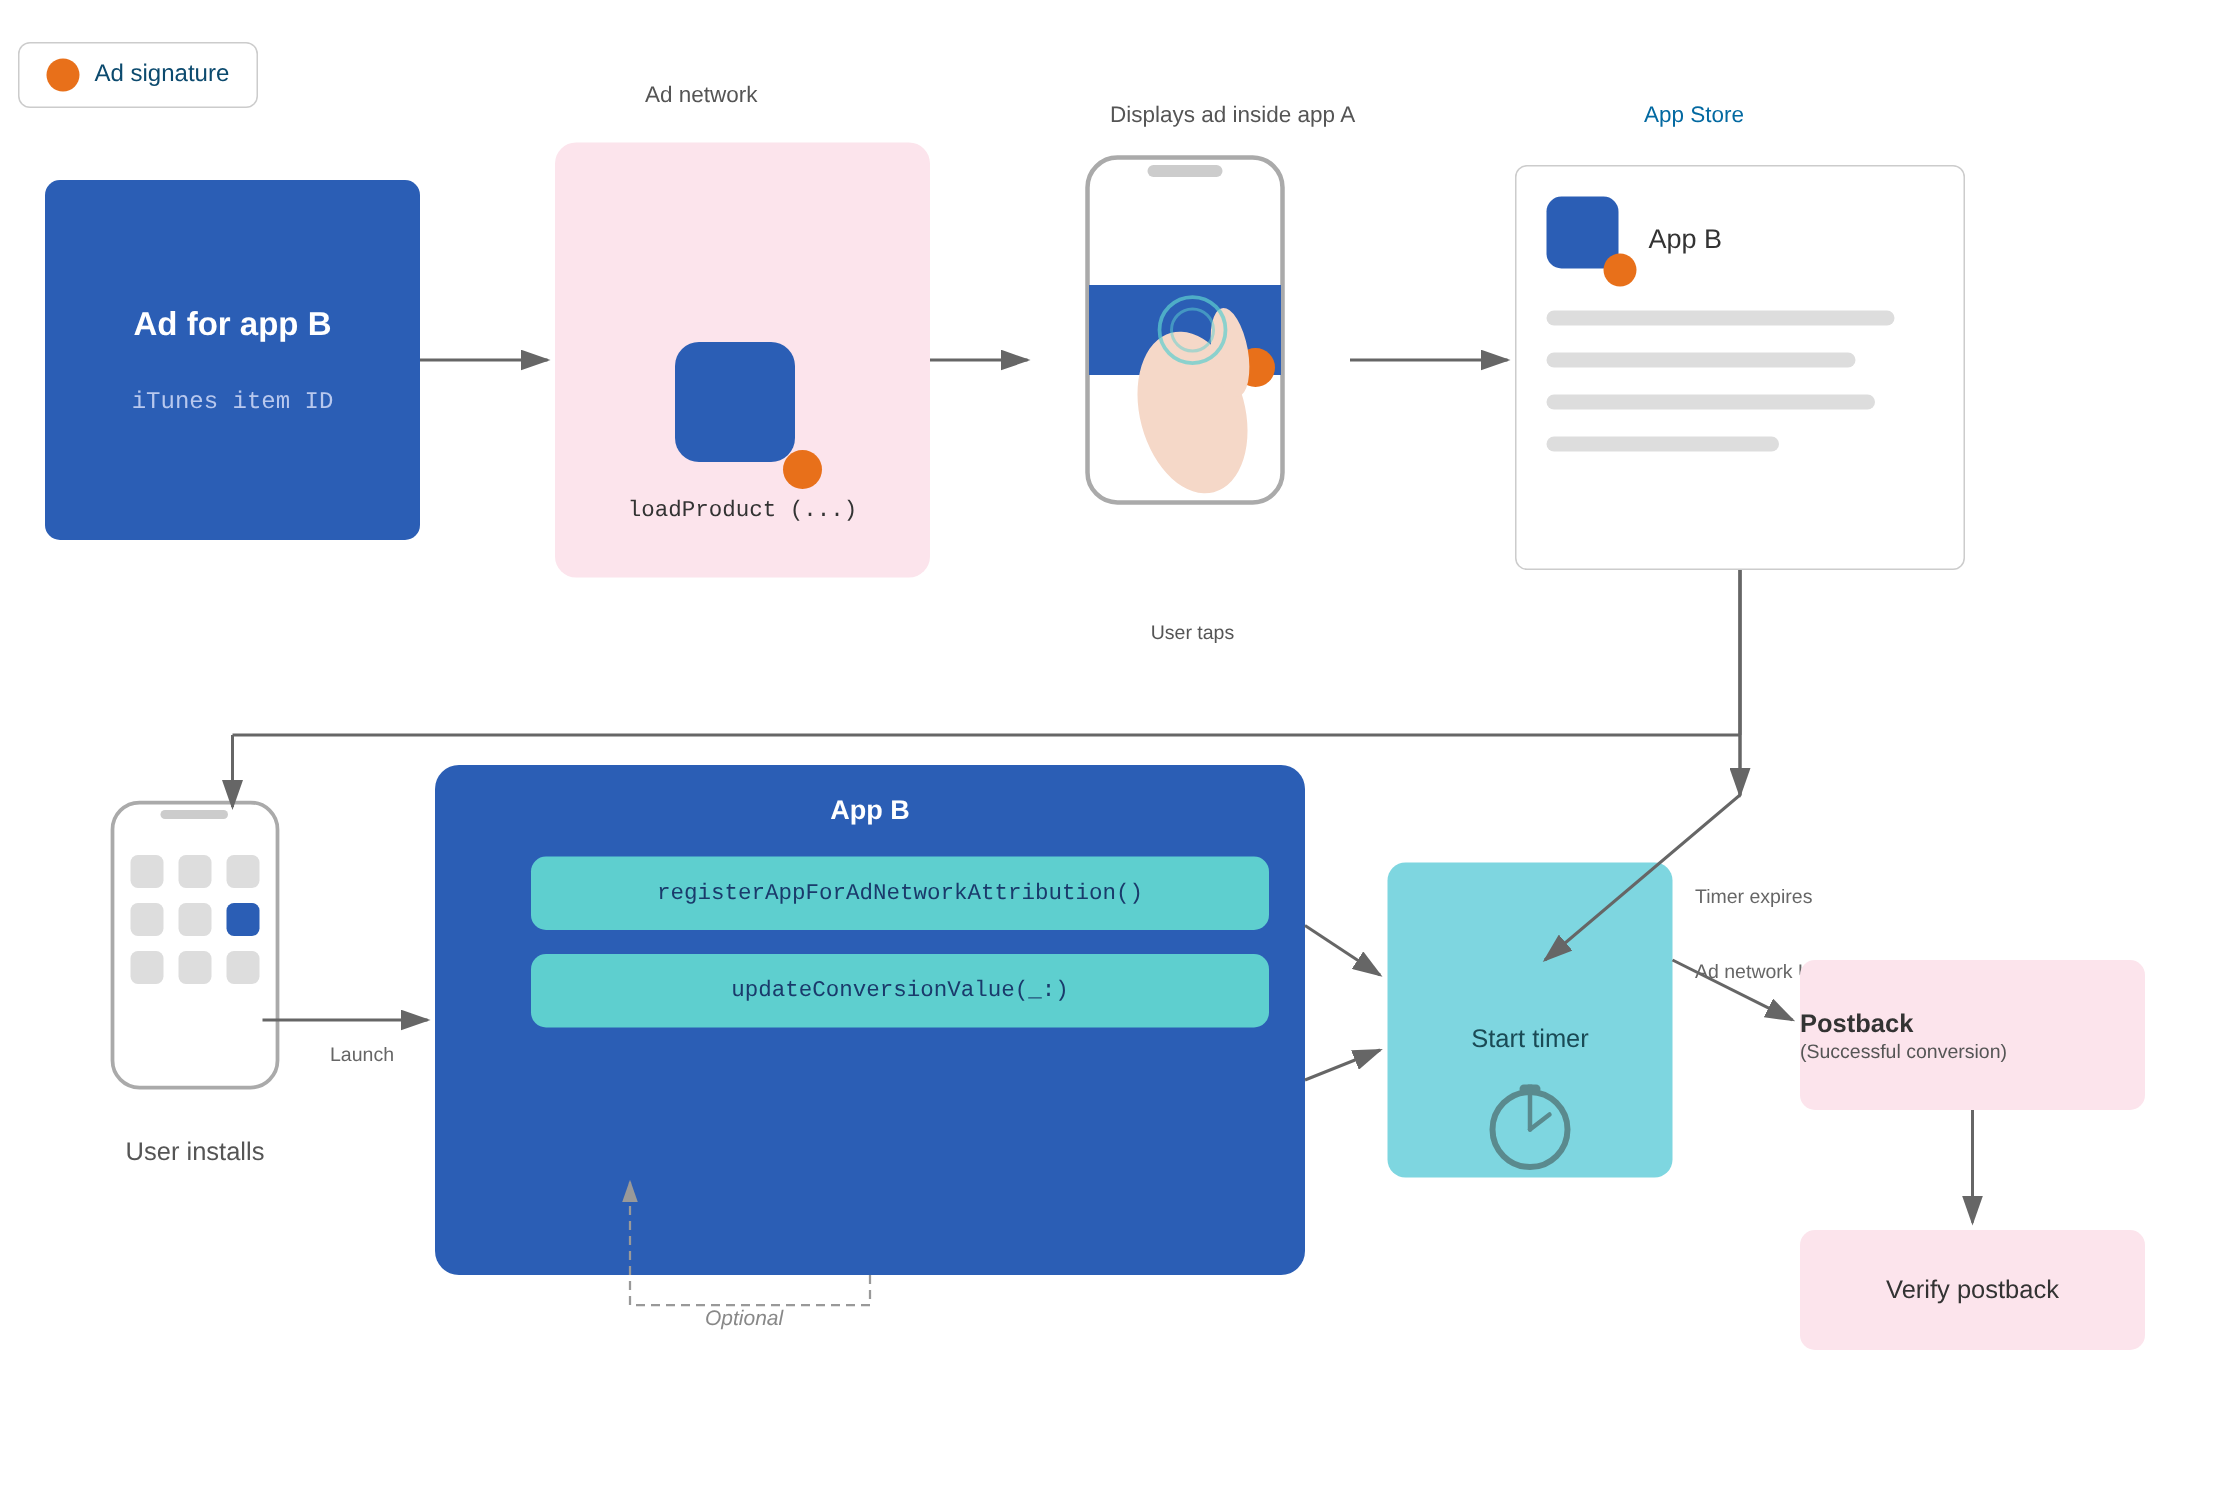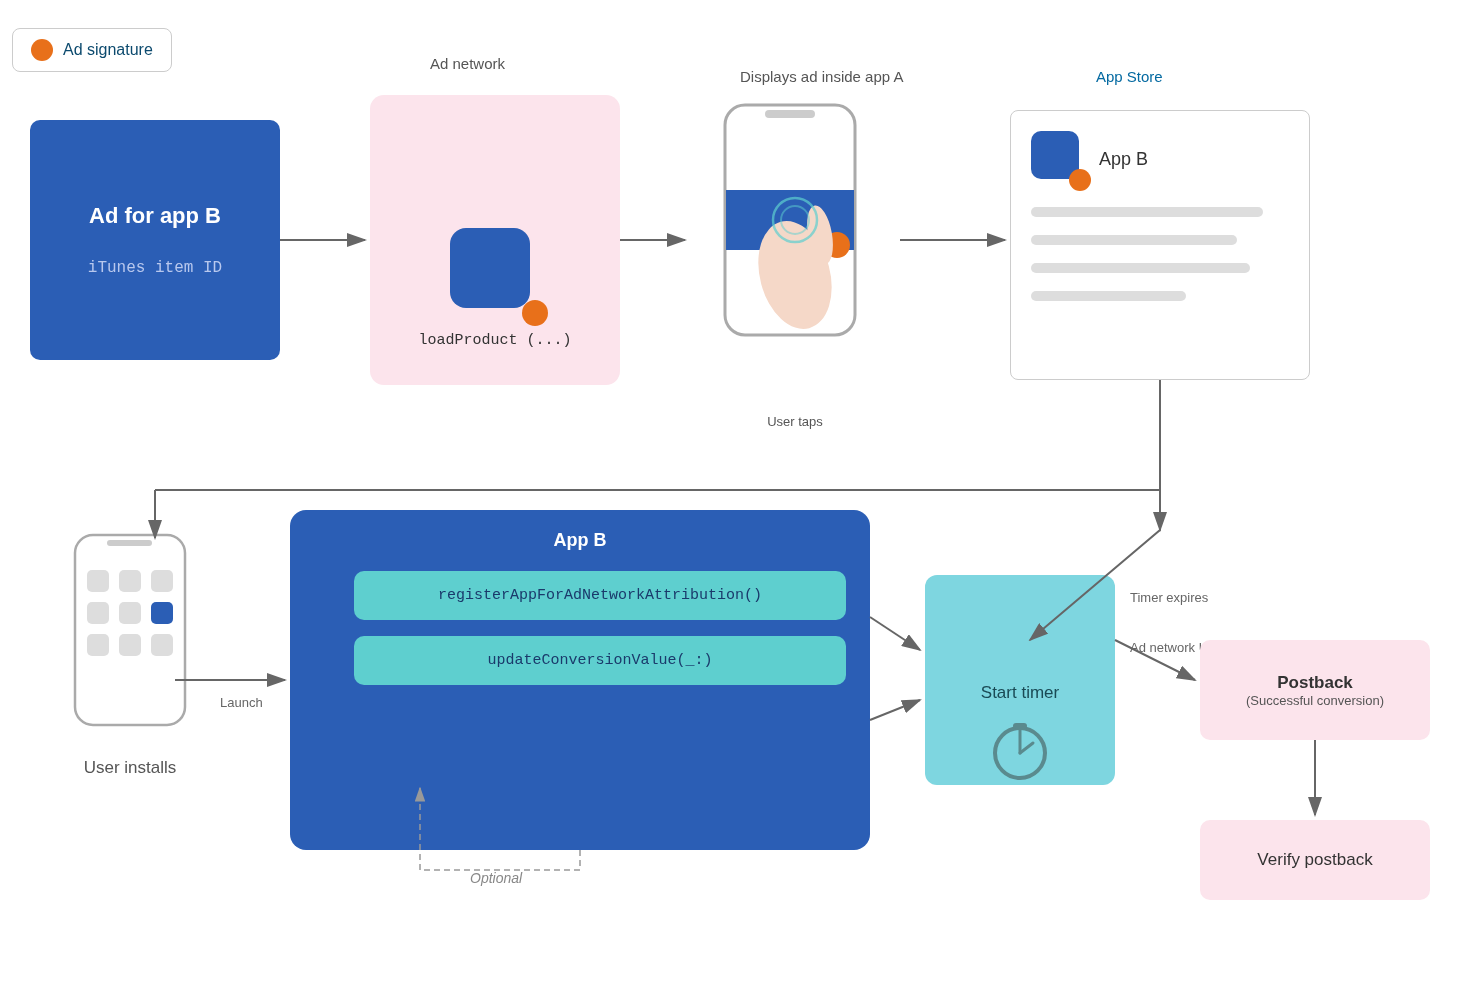--- a/index.html
+++ b/index.html
@@ -280,21 +280,20 @@
     .postback-box {
       position: absolute;
       top: 640px;
       left: 1200px;
       width: 230px;
       height: 100px;
       background: #fce4ec;
       border-radius: 10px;
       display: flex;
       flex-direction: column;
-      align-items: center;
       justify-content: center;
     }
     .postback-title {
       font-weight: 700;
       font-size: 17px;
       color: #333;
     }
     .postback-sub {
       font-size: 13px;
       color: #555;

